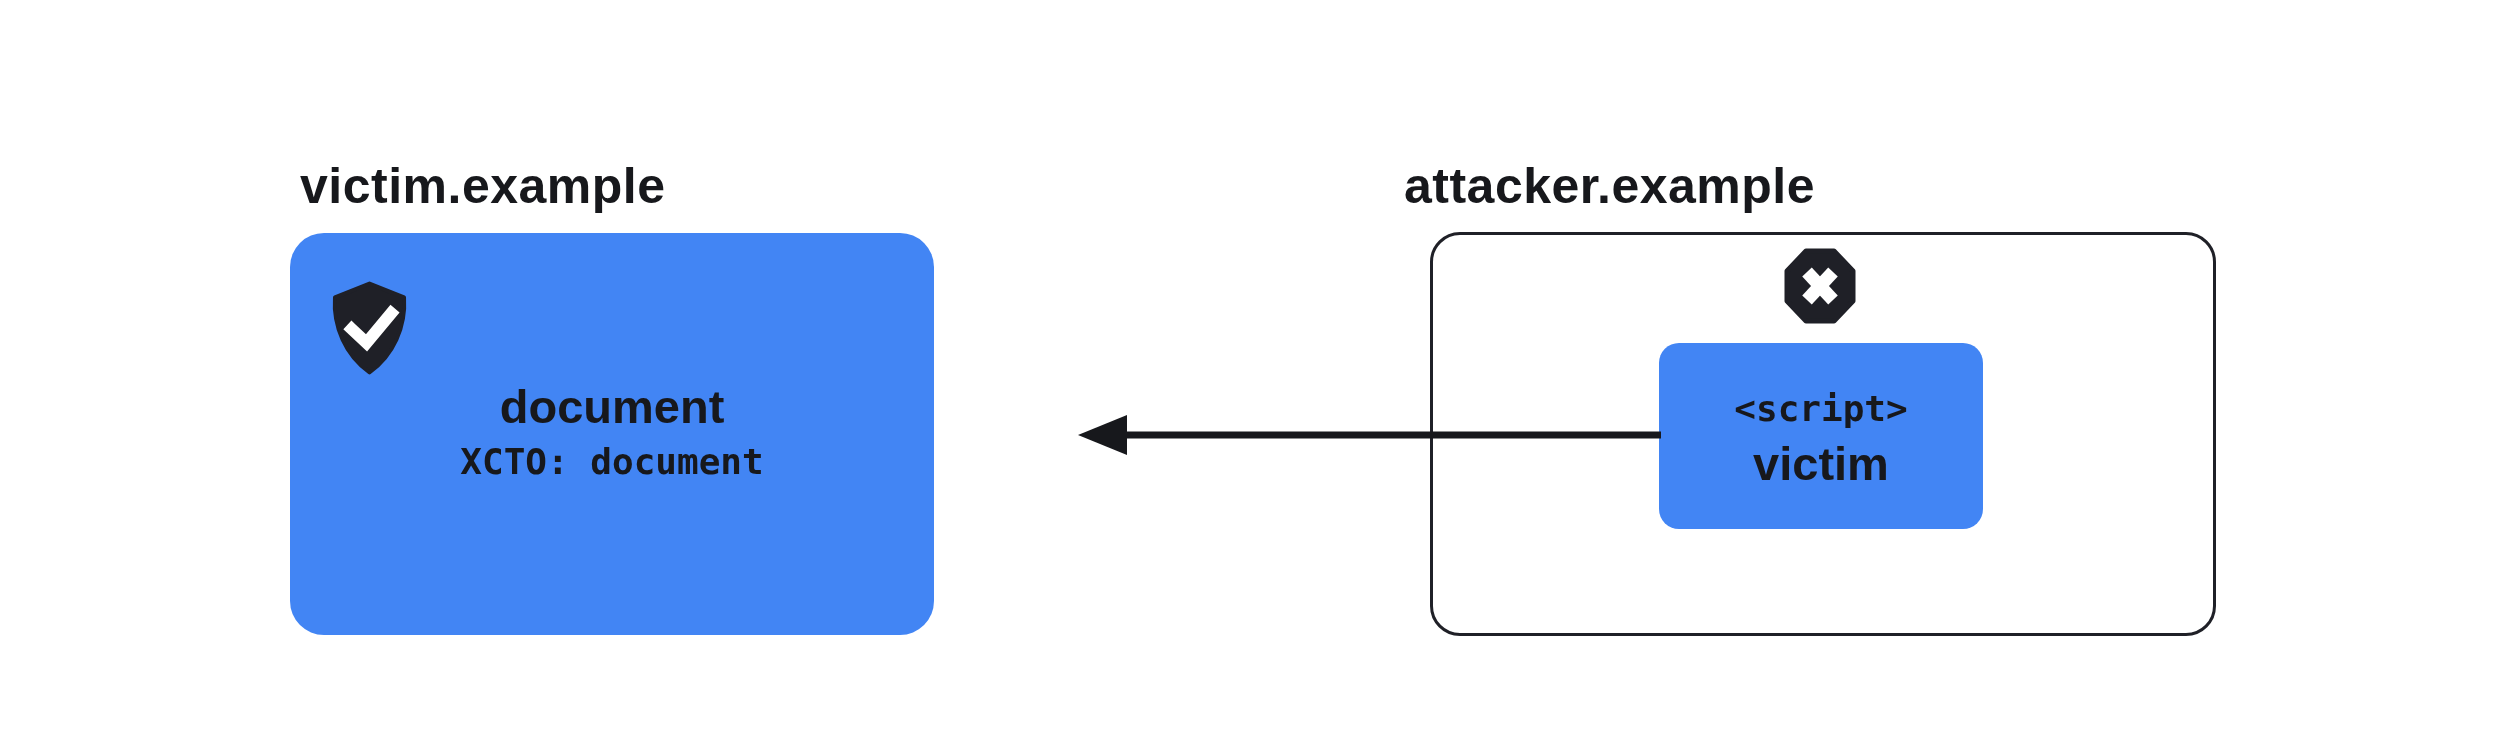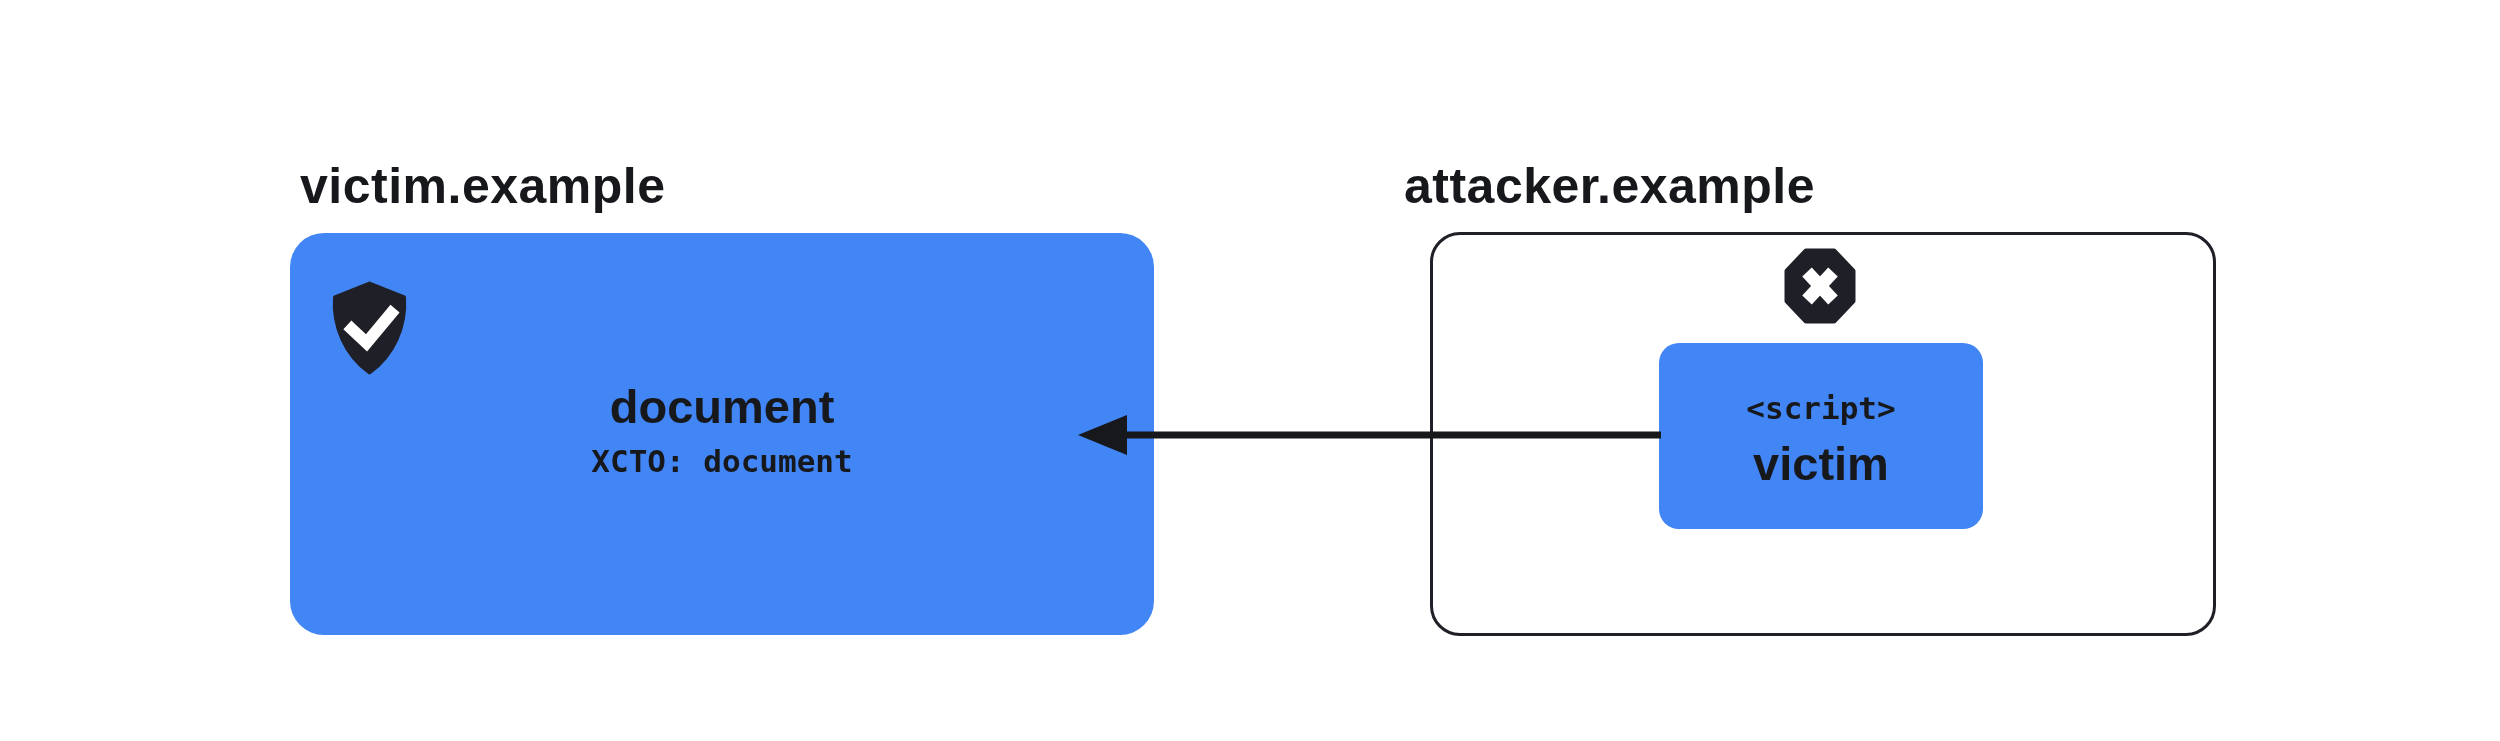--- a/index.html
+++ b/index.html
@@ -24,21 +24,21 @@
     color: #17181c;
     letter-spacing: 0.5px;
     white-space: nowrap;
   }
   .victim-label { left: 300px; top: 161px; }
   .attacker-label { left: 1356px; top: 161px; margin-left: 48px; }
 
   .victim-box {
     position: absolute;
     left: 290px; top: 233px;
-    width: 864px; height: 402px;
+    width: 644px; height: 402px;
     background: #4285F4;
     border-radius: 34px;
     display: flex;
     flex-direction: column;
     align-items: center;
     justify-content: center;
     text-align: center;
   }
   .attacker-box {
     position: absolute;
@@ -66,21 +66,21 @@
     font-family: "Liberation Sans", sans-serif;
     font-weight: 700;
     font-size: 47px;
     line-height: 55px;
     color: #17181c;
     white-space: nowrap;
   }
   .box-line-mono {
     font-family: "DejaVu Sans Mono", monospace;
     font-weight: 700;
-    font-size: 31px;
+    font-size: 36px;
     line-height: 55px;
     color: #17181c;
     white-space: nowrap;
   }
 
   .shield-icon-wrap {
     position: absolute;
     left: 40px; top: 48px;
     width: 79px; height: 94px;
   }

